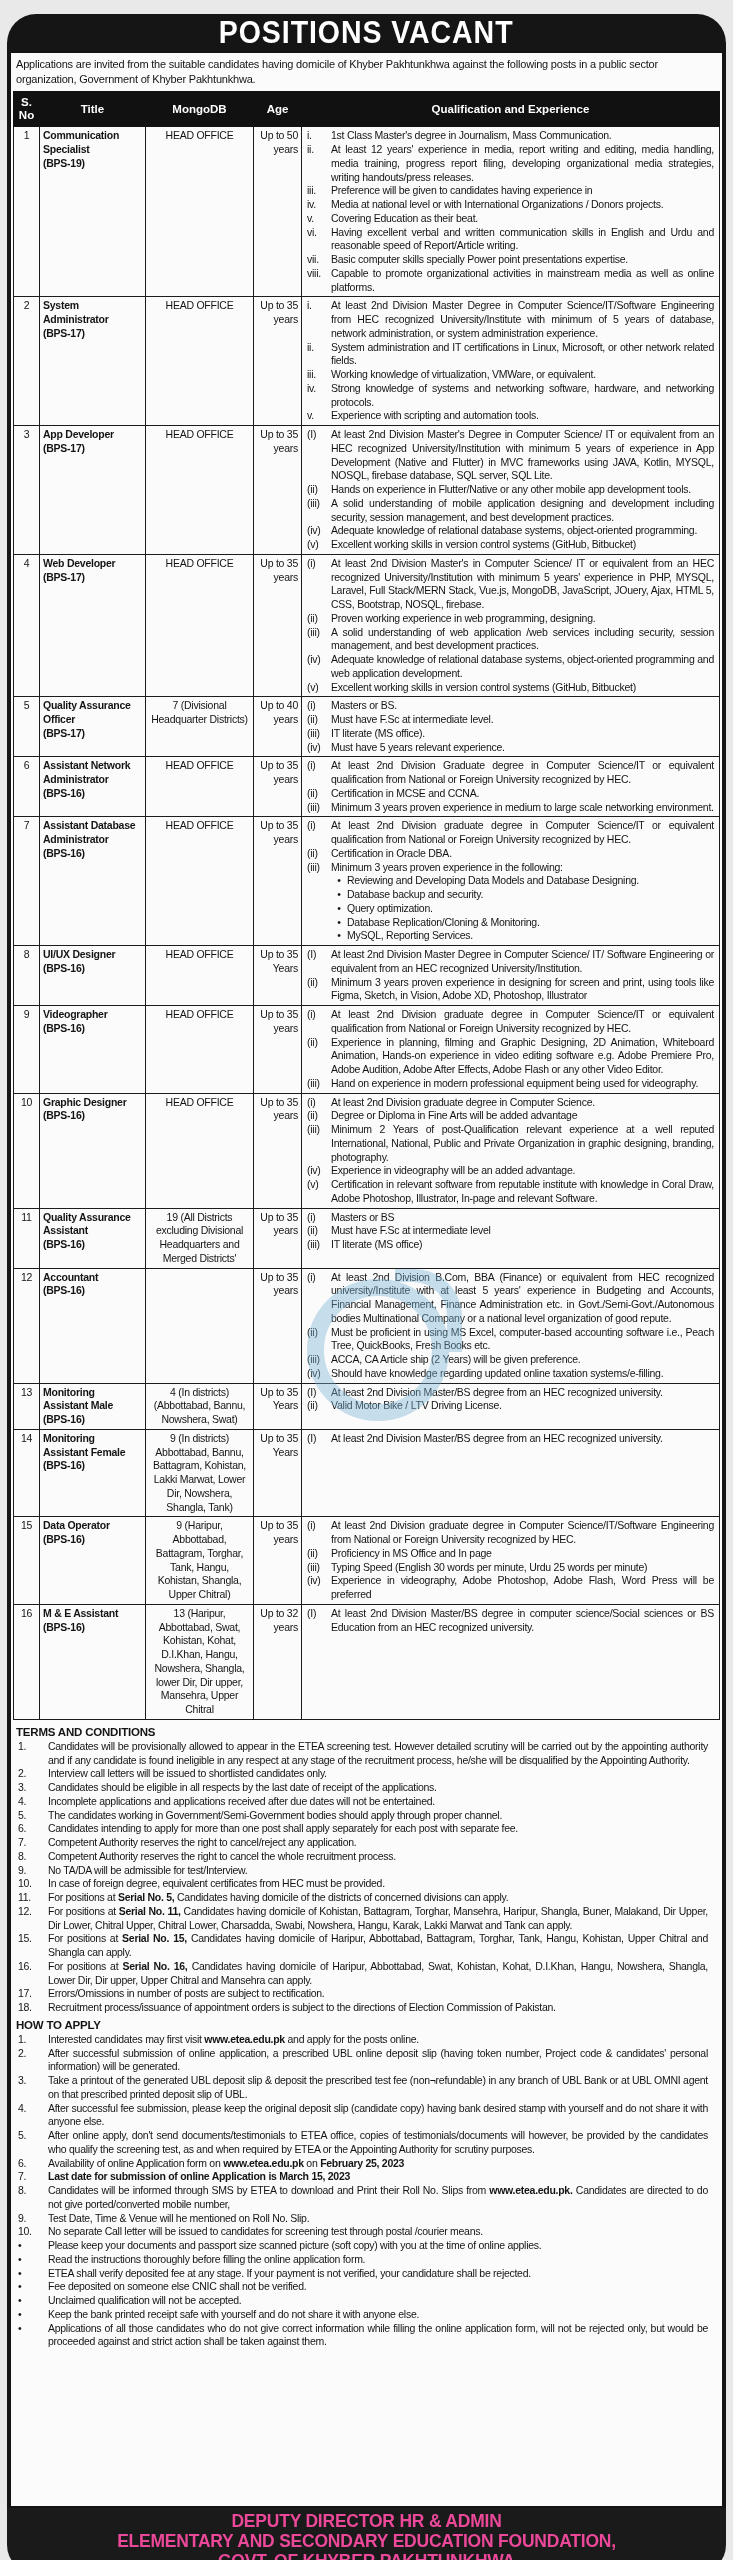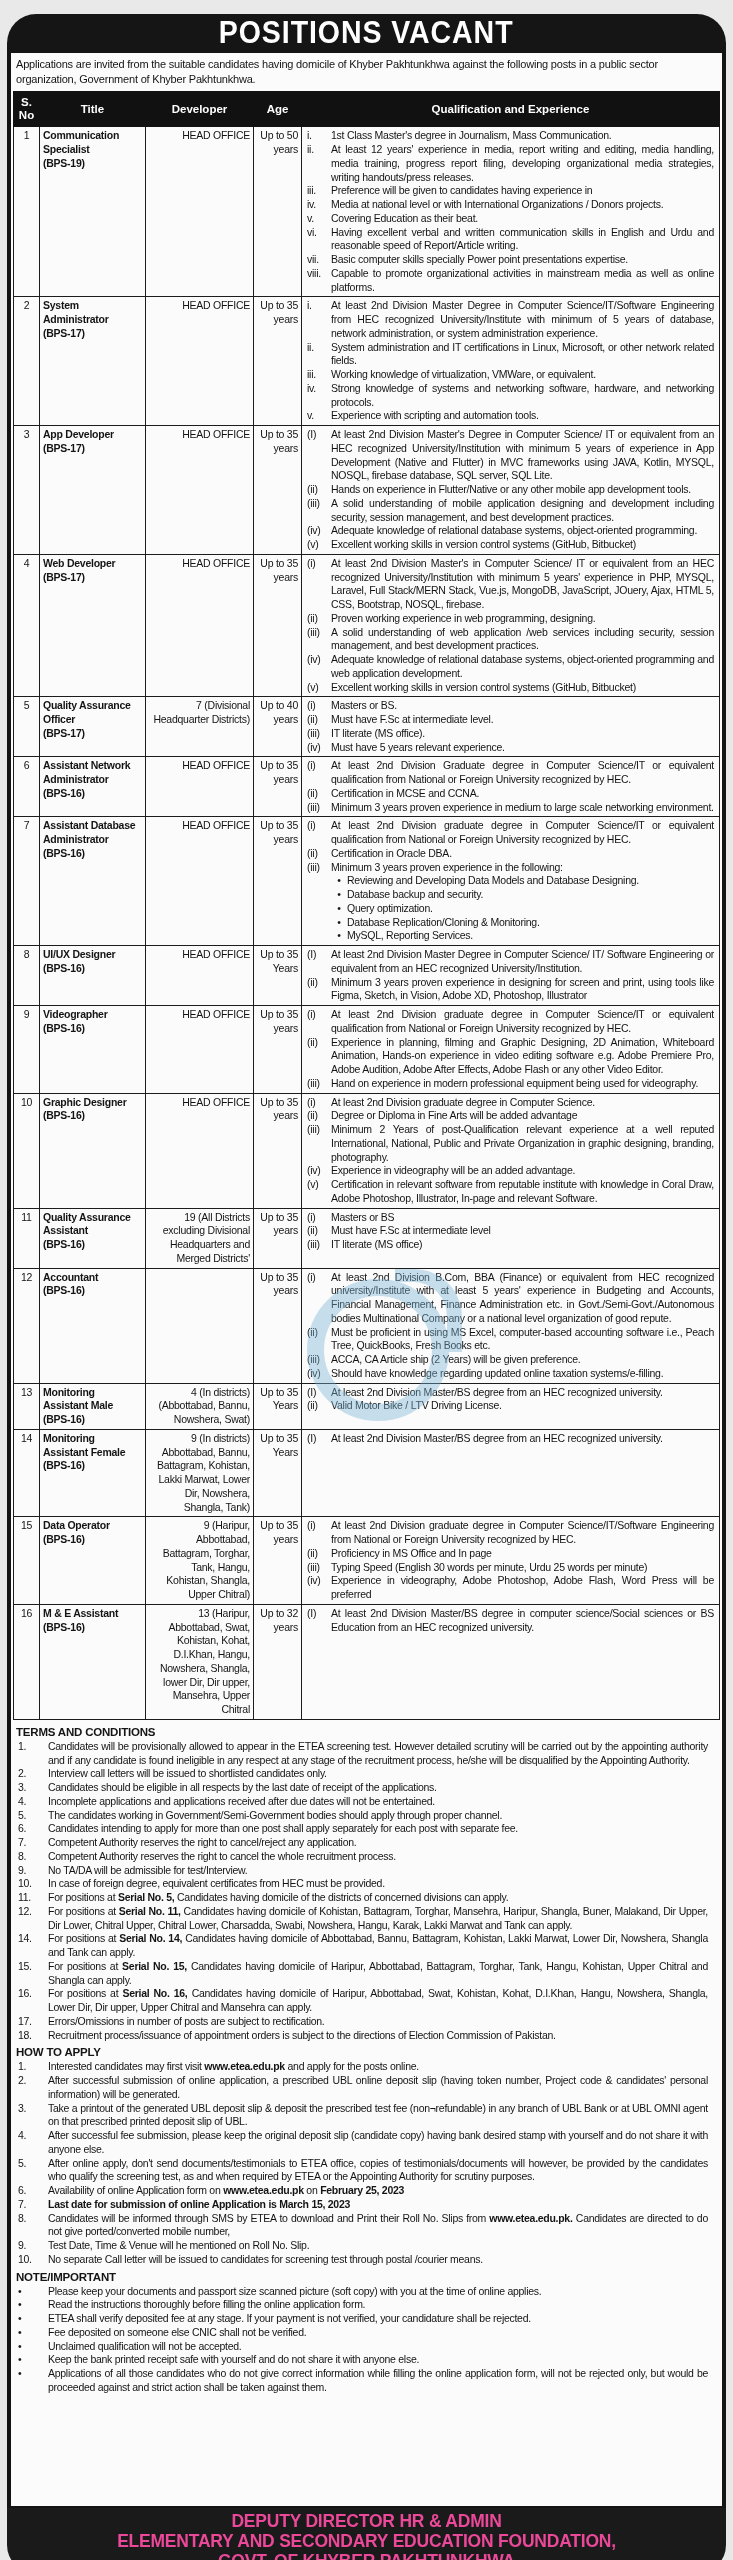--- a/index.html
+++ b/index.html
@@ -11,21 +11,21 @@
   
   .frame{position:absolute;top:37px;left:0;right:0;bottom:66px;border-left:4px solid #141414;border-right:4px solid #141414;border-top:2px solid #141414;border-bottom:2px solid #141414;background:#fbfbfb;overflow:hidden;}
   .intro{font-size:11px;line-height:1.32;letter-spacing:-.2px;padding:4px 6px 5px 5px;}
   
   table.positions{width:calc(100% - 4px);margin:0 2px;border-collapse:collapse;table-layout:fixed;}
   table.positions th{background:#111;color:#fff;font-size:11.5px;font-weight:bold;border:1px solid #111;padding:4px 2px;line-height:1.15;}
   table.positions td{border:1px solid #1c1c1c;vertical-align:top;font-size:10.5px;line-height:1.31;letter-spacing:-.25px;padding:2px 3px;}
   td.c-sno{text-align:center;}
   td.c-title{font-weight:bold;}
   td.c-title .bps{display:block;}
-  td.c-loc{text-align:right;}
+  td.c-loc{text-align:center;}
   td.c-age{text-align:right;}
   .qitem{display:flex;}
   .qitem .qm{flex:0 0 24px;padding-left:2px;}
   .qitem .qt{flex:1;text-align:justify;padding-right:2px;}
   .qitem.sub .qm{flex:0 0 16px;margin-left:24px;text-align:center;}
   
   .sections{padding:2px 14px 0 5px;}
   .sec-heading{font-weight:bold;font-size:11.5px;letter-spacing:-.2px;margin-top:3px;line-height:1.3;}
   .nitem{display:flex;font-size:10.5px;line-height:1.31;letter-spacing:-.28px;}
   .nitem .nn{flex:0 0 30px;padding-left:2px;}
@@ -58,21 +58,21 @@
         <col style="width:26px">
           <col style="width:106px">
           <col style="width:108px">
           <col style="width:48px">
           <col>
       </colgroup>
       <thead>
         <tr id="head-row">
             <th>S. No</th>
             <th>Title</th>
-            <th>Developer</th>
+            <th>MongoDB</th>
             <th>Age</th>
             <th>Qualification and Experience</th>
           </tr>
       </thead>
       <tbody id="rows-body">
           <tr>
             <td class="c-sno">1</td>
             <td class="c-title"><span>Communication Specialist</span><span class="bps">(BPS-19)</span></td>
             <td class="c-loc">HEAD OFFICE</td>
             <td class="c-age">Up to 50 years</td>
@@ -499,24 +499,20 @@
           </div>
           <div class="nitem">
             <span class="nn">11.</span>
             <span class="nt rich">For positions at <b>Serial No. 5,</b> Candidates having domicile of the districts of concerned divisions can apply.</span>
           </div>
           <div class="nitem">
             <span class="nn">12.</span>
             <span class="nt rich">For positions at <b>Serial No. 11,</b> Candidates having domicile of Kohistan, Battagram, Torghar, Mansehra, Haripur, Shangla, Buner, Malakand, Dir Upper, Dir Lower, Chitral Upper, Chitral Lower, Charsadda, Swabi, Nowshera, Hangu, Karak, Lakki Marwat and Tank can apply.</span>
           </div>
           <div class="nitem">
-            <span class="nn">14.</span>
-            <span class="nt rich">For positions at <b>Serial No. 14,</b> Candidates having domicile of Abbottabad, Bannu, Battagram, Kohistan, Lakki Marwat, Lower Dir, Nowshera, Shangla and Tank can apply.</span>
-          </div>
-          <div class="nitem">
             <span class="nn">15.</span>
             <span class="nt rich">For positions at <b>Serial No. 15,</b> Candidates having domicile of Haripur, Abbottabad, Battagram, Torghar, Tank, Hangu, Kohistan, Upper Chitral and Shangla can apply.</span>
           </div>
           <div class="nitem">
             <span class="nn">16.</span>
             <span class="nt rich">For positions at <b>Serial No. 16,</b> Candidates having domicile of Haripur, Abbottabad, Swat, Kohistan, Kohat, D.I.Khan, Hangu, Nowshera, Shangla, Lower Dir, Dir upper, Upper Chitral and Mansehra can apply.</span>
           </div>
           <div class="nitem">
             <span class="nn">17.</span>
             <span class="nt rich">Errors/Omissions in number of posts are subject to rectification.</span>
@@ -564,21 +560,20 @@
           <div class="nitem">
             <span class="nn">9.</span>
             <span class="nt rich">Test Date, Time &amp; Venue will he mentioned on Roll No. Slip.</span>
           </div>
           <div class="nitem">
             <span class="nn">10.</span>
             <span class="nt rich">No separate Call letter will be issued to candidates for screening test through postal /courier means.</span>
           </div>
         </div>
 
-      <div class="sec-heading">NOTE/IMPORTANT</div>
       <div id="notes-list">
           <div class="nitem bullet">
             <span class="nn">•</span>
             <span class="nt rich">Please keep your documents and passport size scanned picture (soft copy) with you at the time of online applies.</span>
           </div>
           <div class="nitem bullet">
             <span class="nn">•</span>
             <span class="nt rich">Read the instructions thoroughly before filling the online application form.</span>
           </div>
           <div class="nitem bullet">

